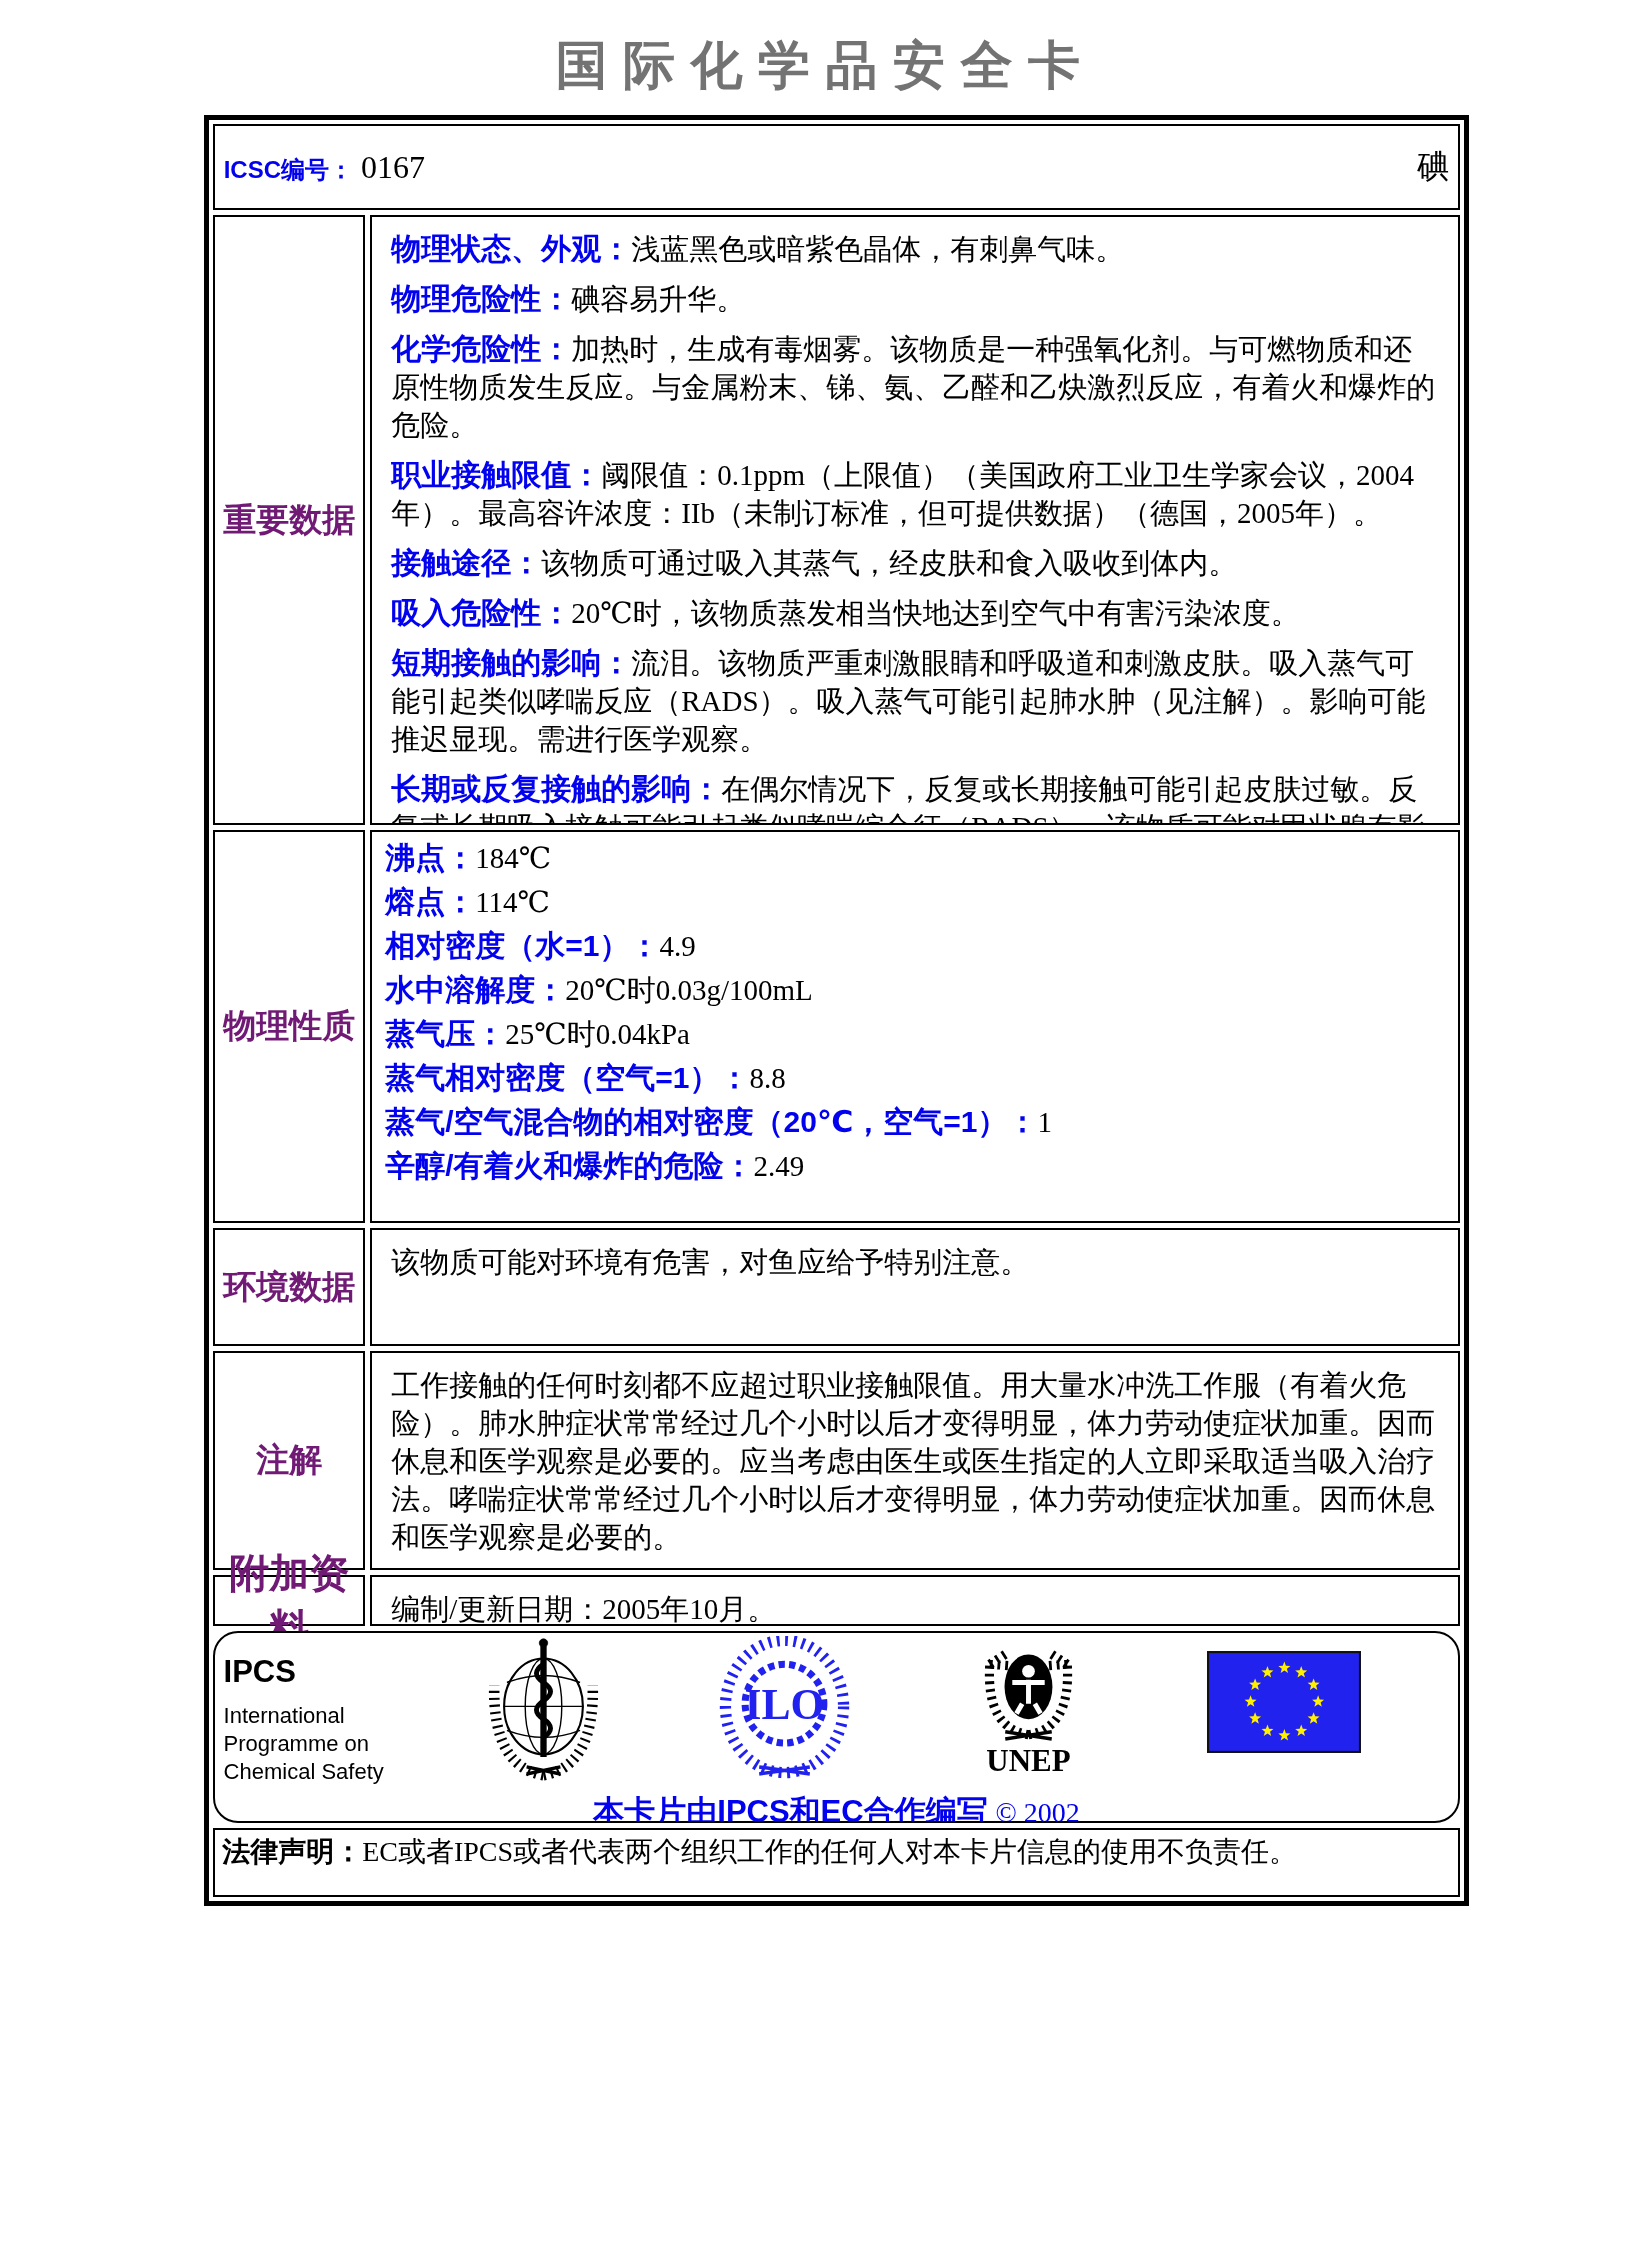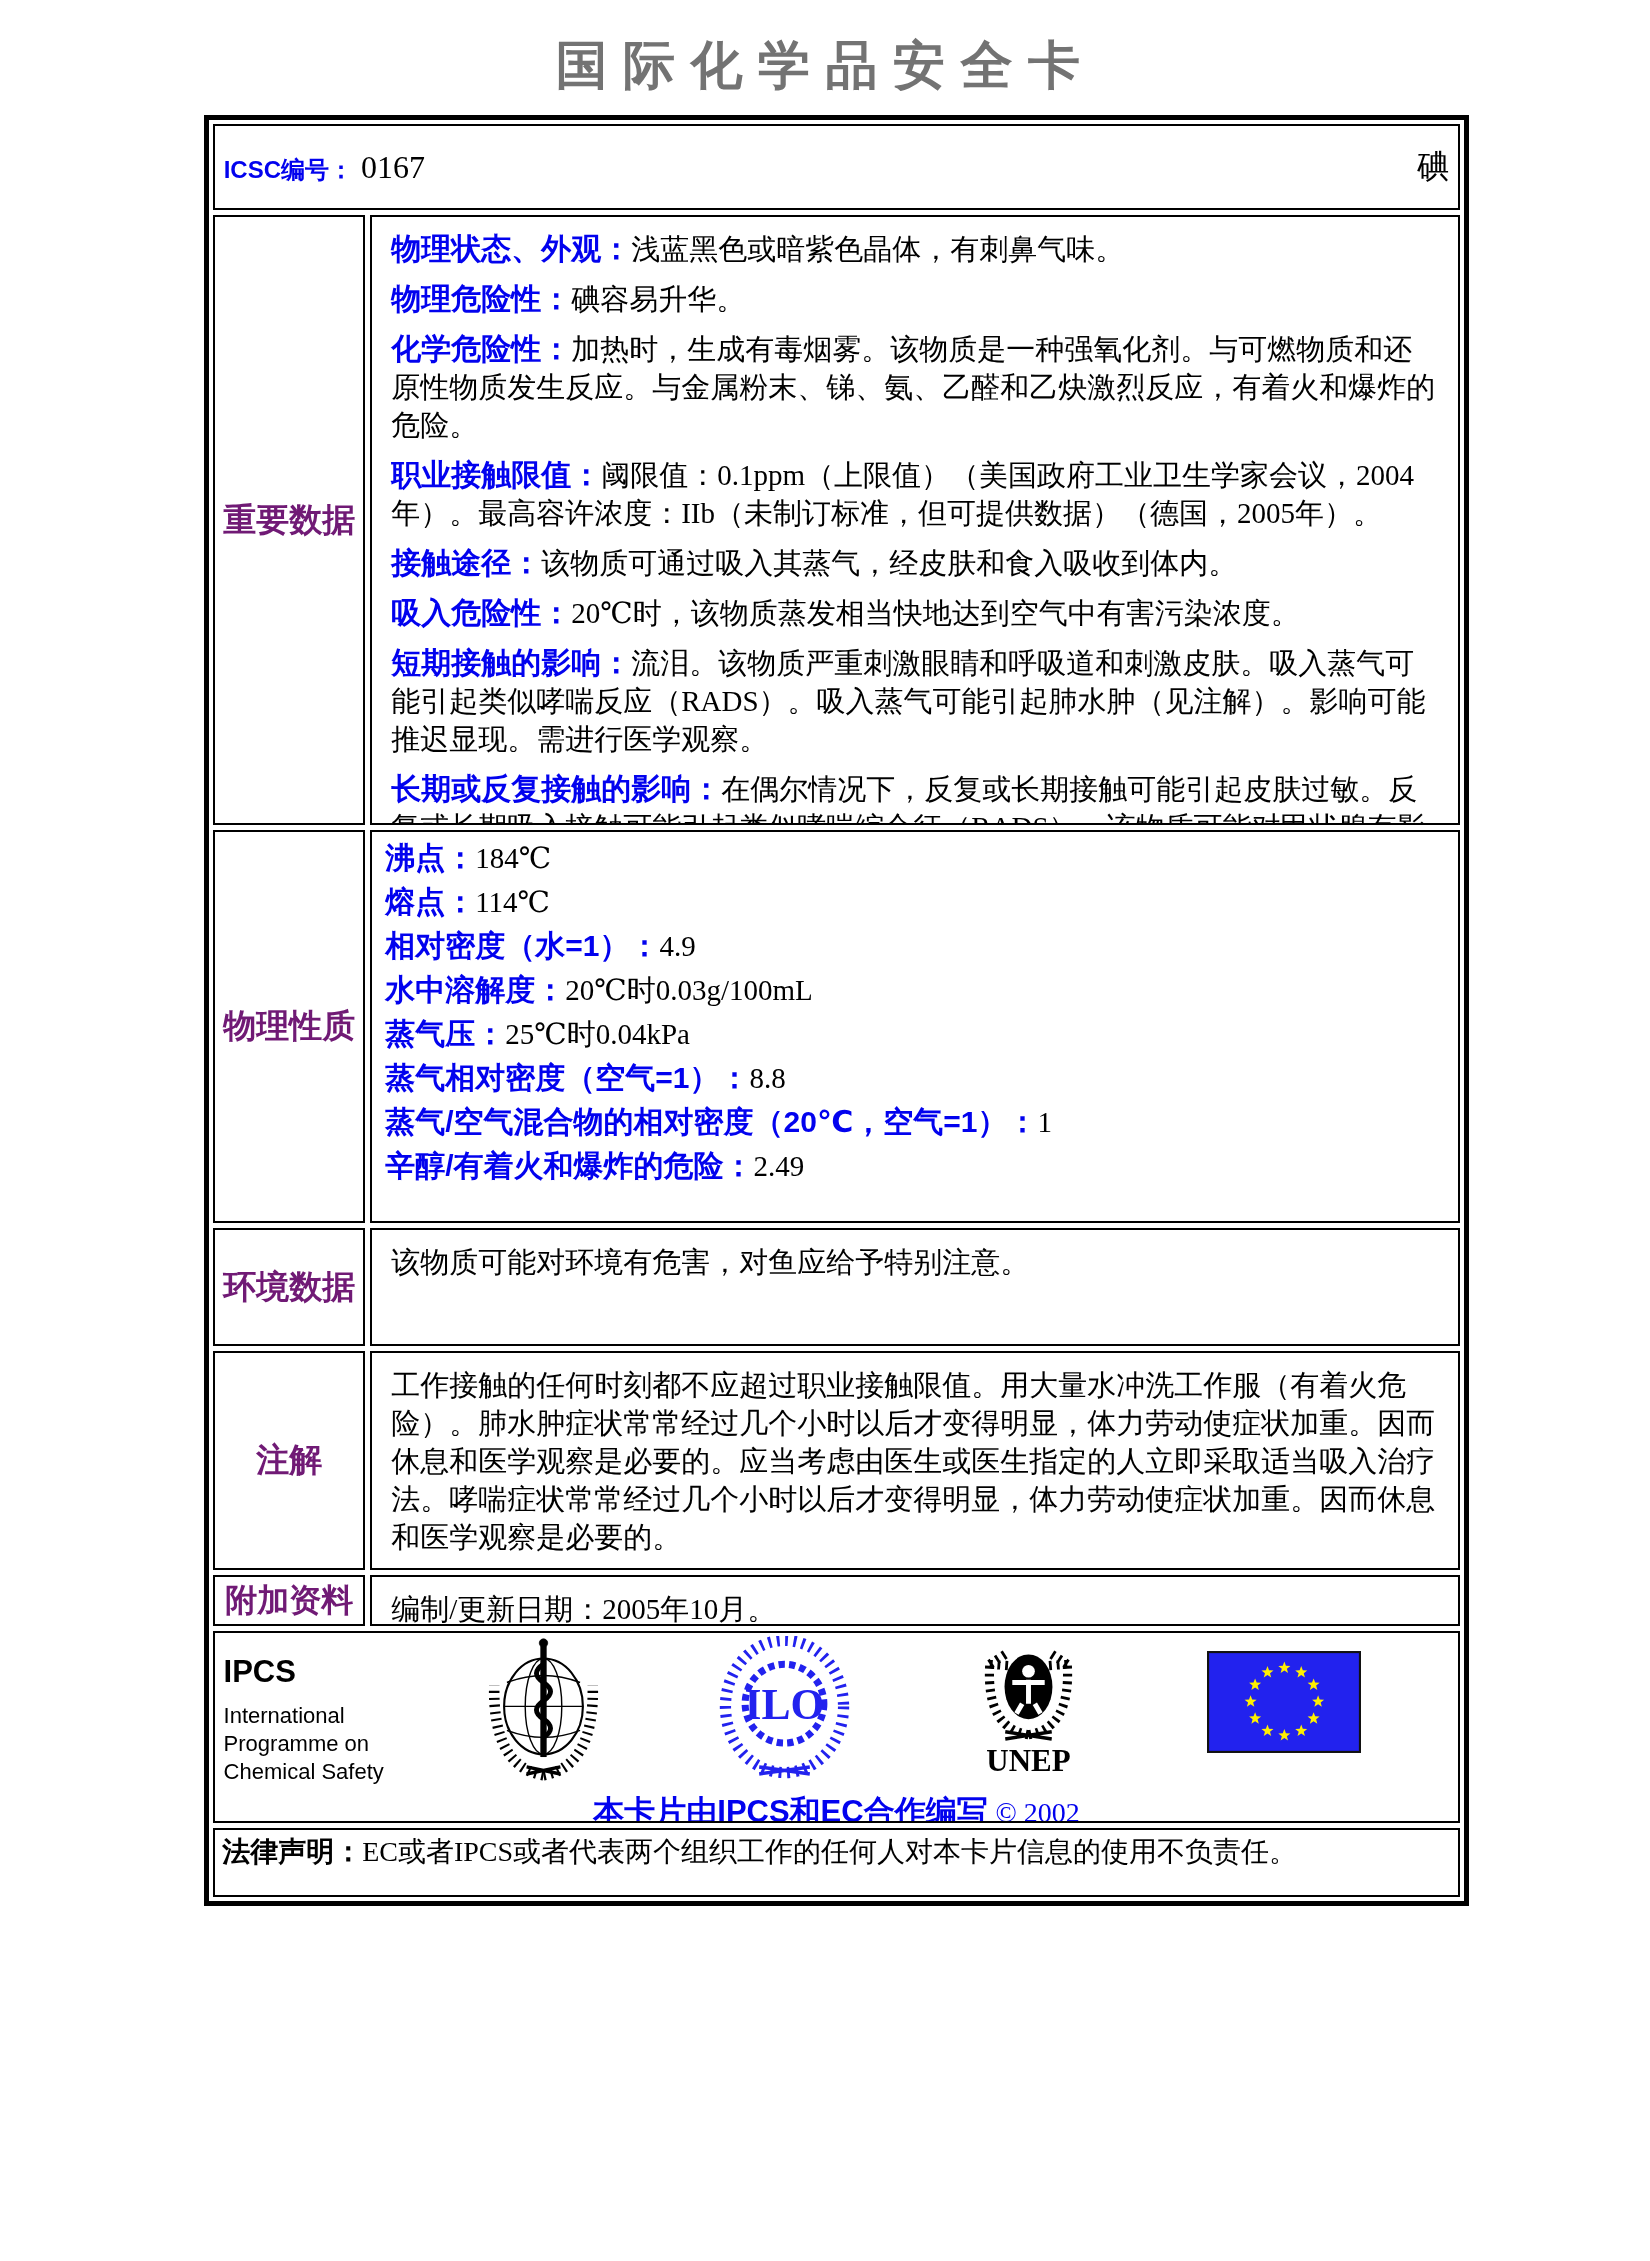--- a/index.html
+++ b/index.html
@@ -15,21 +15,21 @@
   .blab{font-family:"Liberation Sans","DejaVu Sans",sans-serif;font-weight:bold;color:#0202ee;}
   .h865{height:610px}.h557{height:393px}.h167{height:118px}.hmin273{min-height:192px}
   .h72{height:51px}.h272{height:192px}.h98{height:69px}
   .label-cell{flex:0 0 152px;display:flex;align-items:center;justify-content:center;text-align:center;
               font-family:Liberation Serif, serif;font-weight:bold;font-size:33px;color:#701a75;}
   .content-cell{flex:1;padding:0.7px 7px 0;font-size:29px;line-height:38px;overflow:hidden;}
   .item{margin:12px;}
   .item .blab{font-size:30px;}
   .pline{margin:6px;white-space:nowrap;}
   .pline .blab{font-size:30px;}
-  .logos-cell{flex:1;display:flex;flex-direction:column;padding:2.8px 5.6px;overflow:hidden;}
+  .logos-cell{flex:1;display:flex;flex-direction:column;padding:2.8px 5.6px;overflow:hidden;border-radius:25px;}
   .logo-row{display:flex;align-items:flex-start;height:151px;}
   .ipcs-block{width:176px;margin:18.3px 0 0 2.8px;font-family:"Liberation Sans","DejaVu Sans",sans-serif;}
   .ipcs-acronym{font-size:31px;font-weight:bold;margin:0 0 11.3px;}
   .ipcs-line{font-size:22px;line-height:28px;margin:0;}
   .logo{flex:0 0 auto;}
   .who-logo{margin-left:83px;}
   .ilo-logo{margin-left:113px;}
   .unep-logo{margin-left:111px;}
   .eu-flag{margin-left:113px;margin-top:15.5px;}
   .caption{text-align:center;margin-top:5.6px;font-size:31px;}
@@ -91,21 +91,21 @@
   </div>
 
   <div class="row hmin273">
     <div class="cell label-cell">注解</div>
     <div class="cell content-cell">
       <p class="item">工作接触的任何时刻都不应超过职业接触限值。用大量水冲洗工作服（有着火危险）。肺水肿症状常常经过几个小时以后才变得明显，体力劳动使症状加重。因而休息和医学观察是必要的。应当考虑由医生或医生指定的人立即采取适当吸入治疗法。哮喘症状常常经过几个小时以后才变得明显，体力劳动使症状加重。因而休息和医学观察是必要的。</p>
     </div>
   </div>
 
   <div class="row h72">
-    <div class="cell label-cell" style="font-size:32px">附加资料</div>
+    <div class="cell label-cell" style="font-size:40px">附加资料</div>
     <div class="cell content-cell">
       <p class="item">编制/更新日期：2005年10月。</p>
     </div>
   </div>
 
   <div class="row h272">
     <div class="cell logos-cell">
       <div class="logo-row">
         <div class="ipcs-block">
           <p class="ipcs-acronym">IPCS</p>

